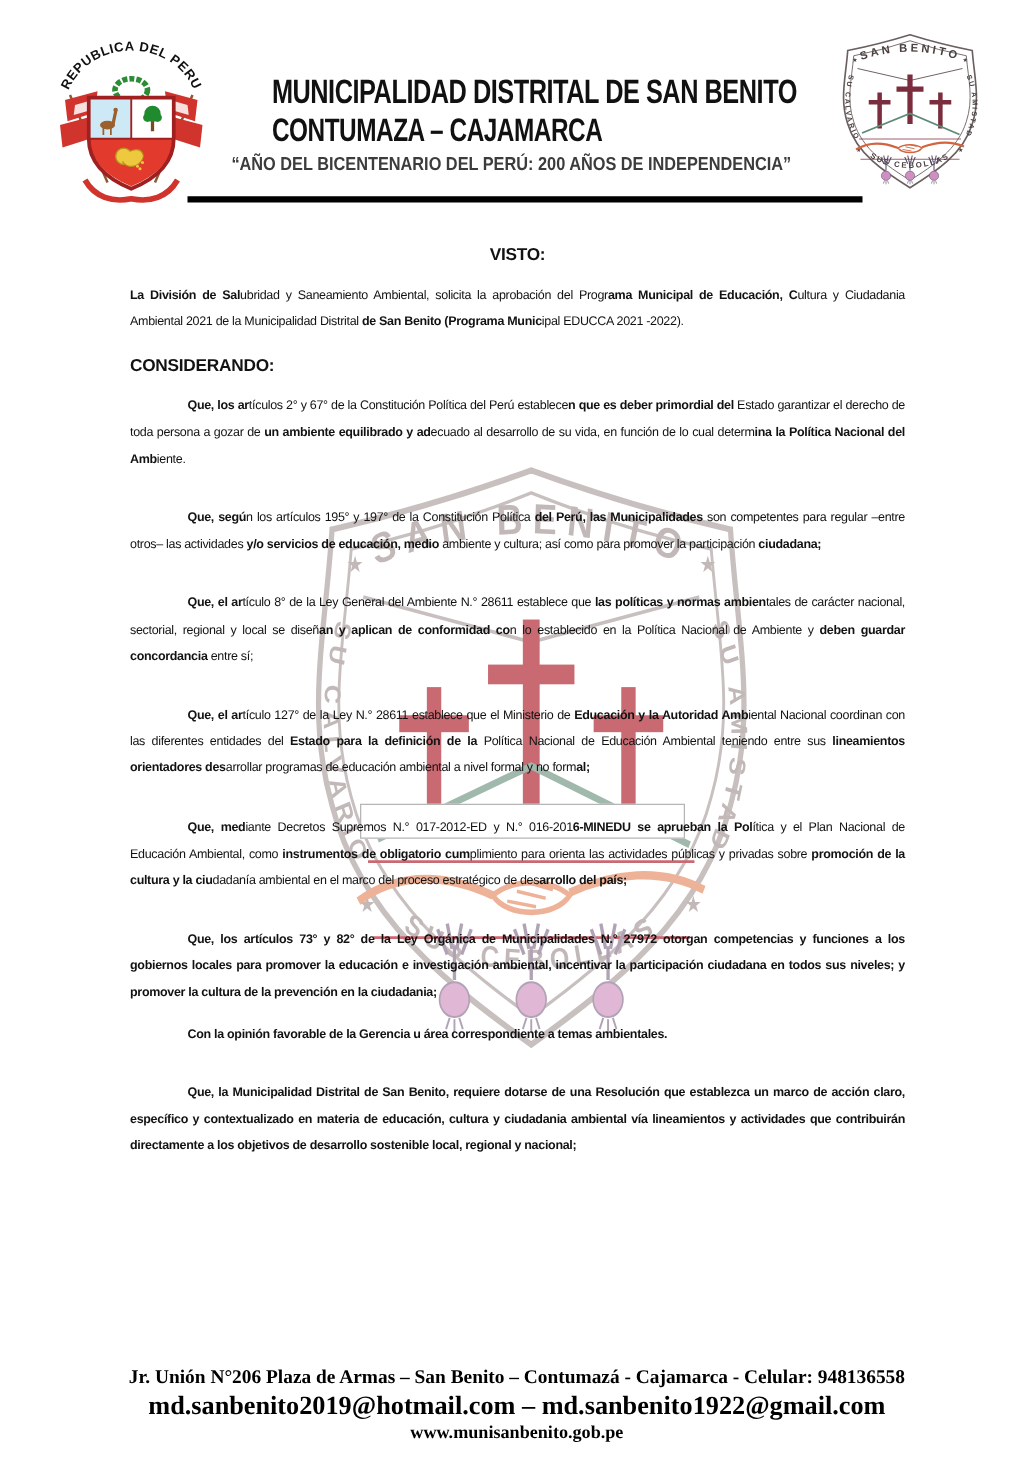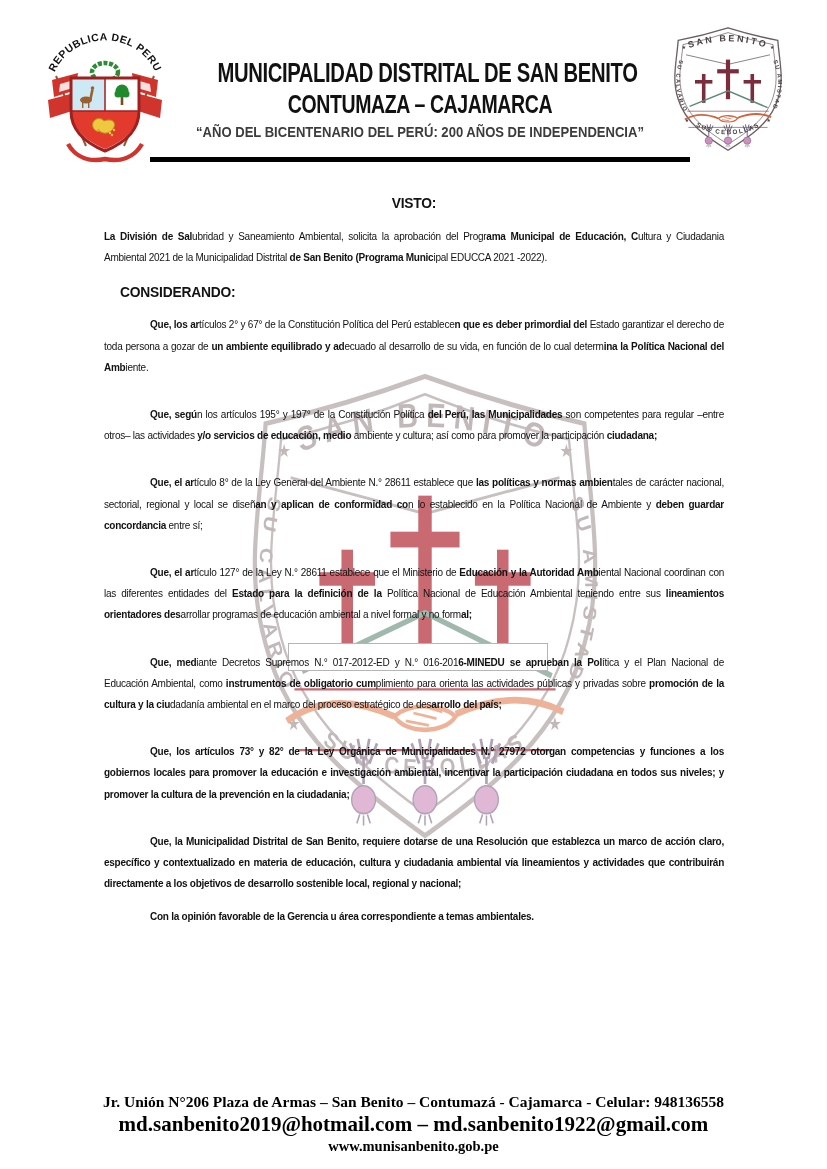--- a/index.html
+++ b/index.html
@@ -2,21 +2,21 @@
 <html><head>
 <meta charset="utf-8">
 <style>
   html,body{margin:0;padding:0;background:#9a9a9a;}
   .page{position:relative;width:827px;height:1169px;background:#fff;margin:0 auto;
         font-family:"Liberation Sans",sans-serif;color:#121212;overflow:hidden;}
 
   
   .logo-left{position:absolute;left:38px;top:18px;width:134px;height:152px;}
   .logo-right{position:absolute;left:668px;top:22px;width:120px;height:134px;}
-  .hdr-center{position:absolute;left:150px;top:58px;width:540px;text-align:center;color:#111;}
+  .hdr-center{position:absolute;left:150px;top:58px;width:540px;text-align:left;color:#111;}
   .hdr-t1{font-size:27px;font-weight:bold;letter-spacing:-.5px;transform:scaleX(.75);transform-origin:50% 50%;white-space:nowrap;line-height:31px;}
   .hdr-t2{font-size:26px;font-weight:bold;letter-spacing:-.5px;transform:scaleX(.75);transform-origin:50% 50%;white-space:nowrap;line-height:30px;}
   .hdr-sub{font-size:15px;font-weight:bold;color:#3c3c3c;transform:scaleX(.87);transform-origin:50% 50%;white-space:nowrap;margin-top:4px;}
   .rule{position:absolute;left:150px;top:157px;width:540px;height:5px;background:#000;}
 
   
   .wm{position:absolute;left:233px;top:356px;width:384px;height:500px;z-index:1;opacity:.9;
       --s-border:#c3b9b9;--s-ink:#bcb1b1;--s-cross:#c45962;--s-mtn:#96b2a4;
       --s-hand:#ecaa8c;--s-onion:#ddb0d1;--s-leaf:#a99aad;}
   .seal-small{--s-border:#6b5f5f;--s-ink:#4a4040;--s-cross:#7b2d3d;--s-mtn:#5d8a77;
@@ -25,21 +25,21 @@
       border:1px solid #b5b5b5;z-index:2;}
 
   
   .content{position:absolute;left:104px;top:180px;width:620px;z-index:3;}
   .res-title{margin:8px 0 0;text-align:center;font-size:14.5px;font-weight:bold;letter-spacing:.4px;}
   .res-title .und{text-decoration:underline;text-decoration-thickness:1.5px;text-underline-offset:3px;}
   .res-title .hl{background:#151515;color:#fff;padding:0 1px;}
   .addressee{margin-top:24px;font-size:13.8px;font-weight:bold;letter-spacing:-.2px;line-height:19px;}
   .sec-label{font-size:13.8px;font-weight:bold;letter-spacing:-.2px;line-height:19px;}
   .visto{margin-top:14px;text-align:center;}
-  .considerando{margin-top:15px;margin-left:16px;}
+  .considerando{margin-top:15px;}
   .para{margin:12px 0 0;font-size:10px;letter-spacing:-.25px;line-height:21.2px;
         text-align:justify;}
   .para.indent{text-indent:46px;}
   .para b{font-weight:bold;}
   .m-first{margin-top:13px;}
   .m-p1{margin-top:12px;}
   .m-std{margin-top:26px;}
   .m-last{margin-top:12px;}
 
   
@@ -195,22 +195,22 @@
   <div class="content">
     <div class="sec-label visto">VISTO:</div>
     <div class="para m-first"><b>La División de Sal</b><span>ubridad y Saneamiento Ambiental, solicita la aprobación del Progr</span><b>ama Municipal de Educación, C</b><span>ultura y Ciudadania Ambiental 2021 de la Municipalidad Distrital </span><b>de San Benito (Programa Munic</b><span>ipal EDUCCA 2021 -2022).</span></div>
     <div class="sec-label considerando">CONSIDERANDO:</div>
     <div class="para m-p1 indent"><b>Que, los ar</b><span>tículos 2° y 67° de la Constitución Política del Perú establece</span><b>n que es deber primordial del</b><span> Estado garantizar el derecho de toda persona a gozar de </span><b>un ambiente equilibrado y ad</b><span>ecuado al desarrollo de su vida, en función de lo cual determ</span><b>ina la Política Nacional del Amb</b><span>iente.</span></div>
     <div class="para m-std indent"><b>Que, segú</b><span>n los artículos 195° y 197° de la Constitución Política </span><b>del Perú, las Municipalidades</b><span> son competentes para regular –entre otros– las actividades </span><b>y/o servicios de educación, medio</b><span> ambiente y cultura; así como para promover la participación </span><b>ciudadana;</b></div>
     <div class="para m-std indent"><b>Que, el ar</b><span>tículo 8° de la Ley General del Ambiente N.° 28611 establece que </span><b>las políticas y normas ambien</b><span>tales de carácter nacional, sectorial, regional y local se diseñ</span><b>an y aplican de conformidad co</b><span>n lo establecido en la Política Nacional de Ambiente y </span><b>deben guardar concordancia</b><span> entre sí;</span></div>
     <div class="para m-std indent"><b>Que, el ar</b><span>tículo 127° de la Ley N.° 28611 establece que el Ministerio de </span><b>Educación y la Autoridad Amb</b><span>iental Nacional coordinan con las diferentes entidades del </span><b>Estado para la definición de la</b><span> Política Nacional de Educación Ambiental teniendo entre sus </span><b>lineamientos orientadores des</b><span>arrollar programas de educación ambiental a nivel formal y no form</span><b>al;</b></div>
     <div class="para m-std indent"><b>Que, med</b><span>iante Decretos Supremos N.° 017-2012-ED y N.° 016-201</span><b>6-MINEDU se aprueban la Pol</b><span>ítica y el Plan Nacional de Educación Ambiental, como </span><b>instrumentos de obligatorio cum</b><span>plimiento para orienta las actividades públicas y privadas sobre </span><b>promoción de la cultura y la ciu</b><span>dadanía ambiental en el marco del proceso estratégico de des</span><b>arrollo del país;</b></div>
     <div class="para m-std indent"><b>Que, los artículos 73° y 82° de la Ley Orgánica de Municipalidades N.° 27972 otorgan competencias y funciones a los gobiernos locales para promover la educación e investigación ambiental, incentivar la participación ciudadana en todos sus niveles; y promover la cultura de la prevención en la ciudadania;</b></div>
+    <div class="para m-last indent"><b>Con la opinión favorable de la Gerencia u área correspondiente a temas ambientales.</b></div>
     <div class="para m-std indent"><b>Que, la Municipalidad Distrital de San Benito, requiere dotarse de una Resolución que establezca un marco de acción claro, específico y contextualizado en materia de educación, cultura y ciudadania ambiental vía lineamientos y actividades que contribuirán directamente a los objetivos de desarrollo sostenible local, regional y nacional;</b></div>
-    <div class="para m-last indent"><b>Con la opinión favorable de la Gerencia u área correspondiente a temas ambientales.</b></div>
   </div>
 
   <div class="footer">
     <div class="f1">Jr. Unión N°206 Plaza de Armas – San Benito – Contumazá - Cajamarca - Celular: 948136558</div>
     <div class="f2">md.sanbenito2019@hotmail.com – md.sanbenito1922@gmail.com</div>
     <div class="f3">www.munisanbenito.gob.pe</div>
   </div>
 
 </div>
 

